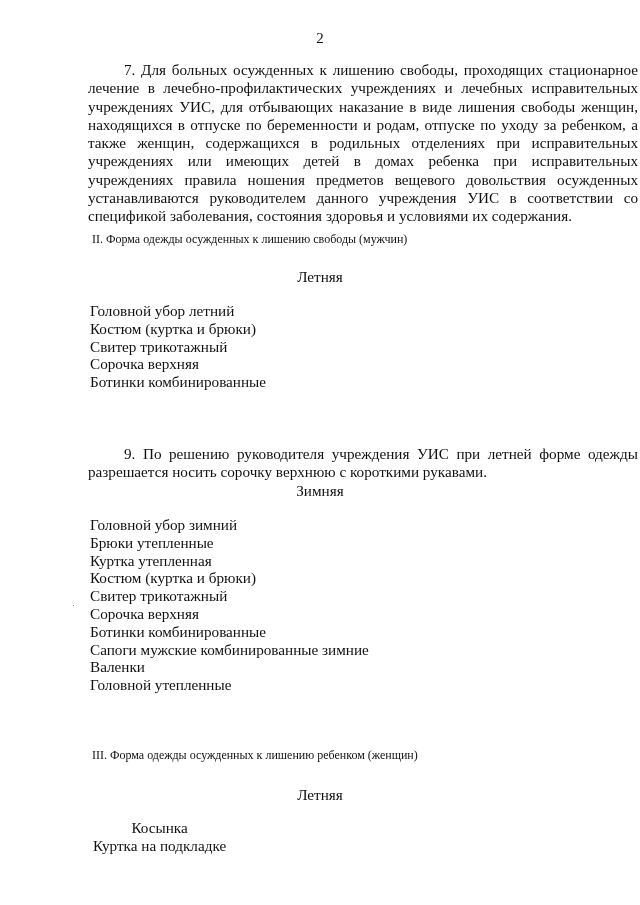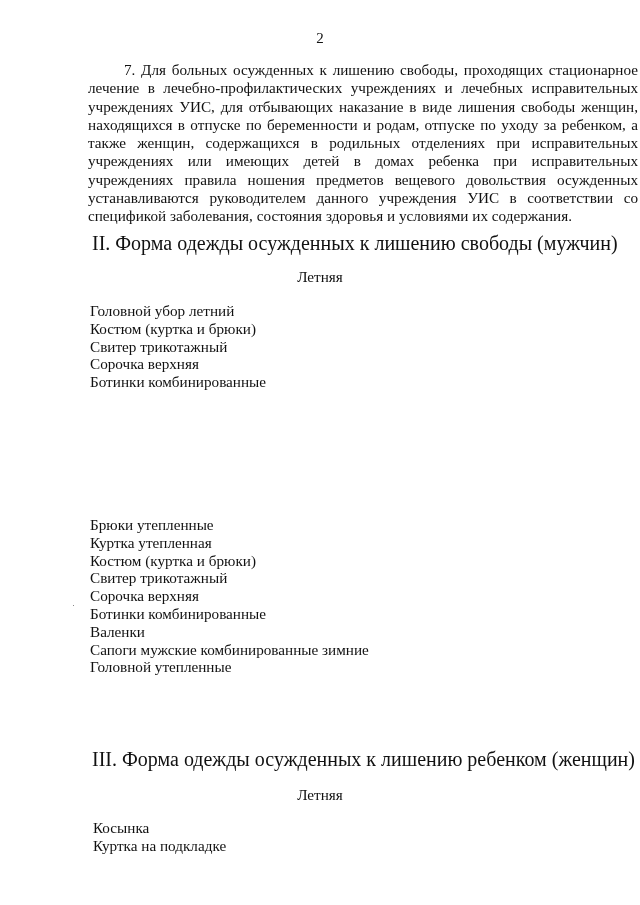--- a/index.html
+++ b/index.html
@@ -39,21 +39,21 @@
       text-indent: 36px;
       margin: 16px;
     }
     .para.p7 { top: 45px; }
     .para.p9 { top: 429px; }
     .heading {
       position: absolute;
       left: 92px;
       margin: 0;
       font-weight: normal;
-      font-size: 20px;
+      font-size: 12px;
     }
     .heading.h2 { top: 232px; }
     .heading.h3 { top: 748px; }
     .subheading {
       position: absolute;
       left: 0;
       width: 640px;
       text-align: center;
       margin: 0;
       font-weight: normal;
@@ -65,21 +65,21 @@
     .item-list {
       position: absolute;
       left: 90px;
       margin: 0;
       padding: 0;
       list-style: none;
       line-height: 17.8px;
     }
     .item-list.l1 { top: 302px; }
     .item-list.l2 { top: 516px; }
-    .item-list.l3 { top: 819px; left: 93px; }
+    .item-list.l3 { top: 819px; left: 93px; text-align: center; }
     .item-list li { white-space: nowrap; }
     .speck {
       position: absolute;
       left: 73px;
       top: 605px;
       width: 1px;
       height: 1px;
       background: #888;
     }
   </style>
@@ -97,31 +97,34 @@
   <h3 class="subheading s1">Летняя</h3>
 
   <ul class="item-list l1">
     <li>Головной убор летний</li>
     <li>Костюм (куртка и брюки)</li>
     <li>Свитер трикотажный</li>
     <li>Сорочка верхняя</li>
     <li>Ботинки комбинированные</li>
   </ul>
 
+  <p class="para p9">9. По решению руководителя учреждения УИС при летней форме одежды разрешается носить сорочку верхнюю с короткими рукавами.</p>
 
+  <h3 class="subheading s2">Зимняя</h3>
 
   <ul class="item-list l2">
+    <li>Головной убор зимний</li>
     <li>Брюки утепленные</li>
     <li>Куртка утепленная</li>
     <li>Костюм (куртка и брюки)</li>
     <li>Свитер трикотажный</li>
     <li>Сорочка верхняя</li>
     <li>Ботинки комбинированные</li>
+    <li>Сапоги мужские комбинированные зимние</li>
     <li>Валенки</li>
-    <li>Сапоги мужские комбинированные зимние</li>
     <li>Головной утепленные</li>
   </ul>
 
   <div class="speck"></div>
 
   <h2 class="heading h3">III. Форма одежды осужденных к лишению ребенком (женщин)</h2>
 
   <h3 class="subheading s3">Летняя</h3>
 
   <ul class="item-list l3">

